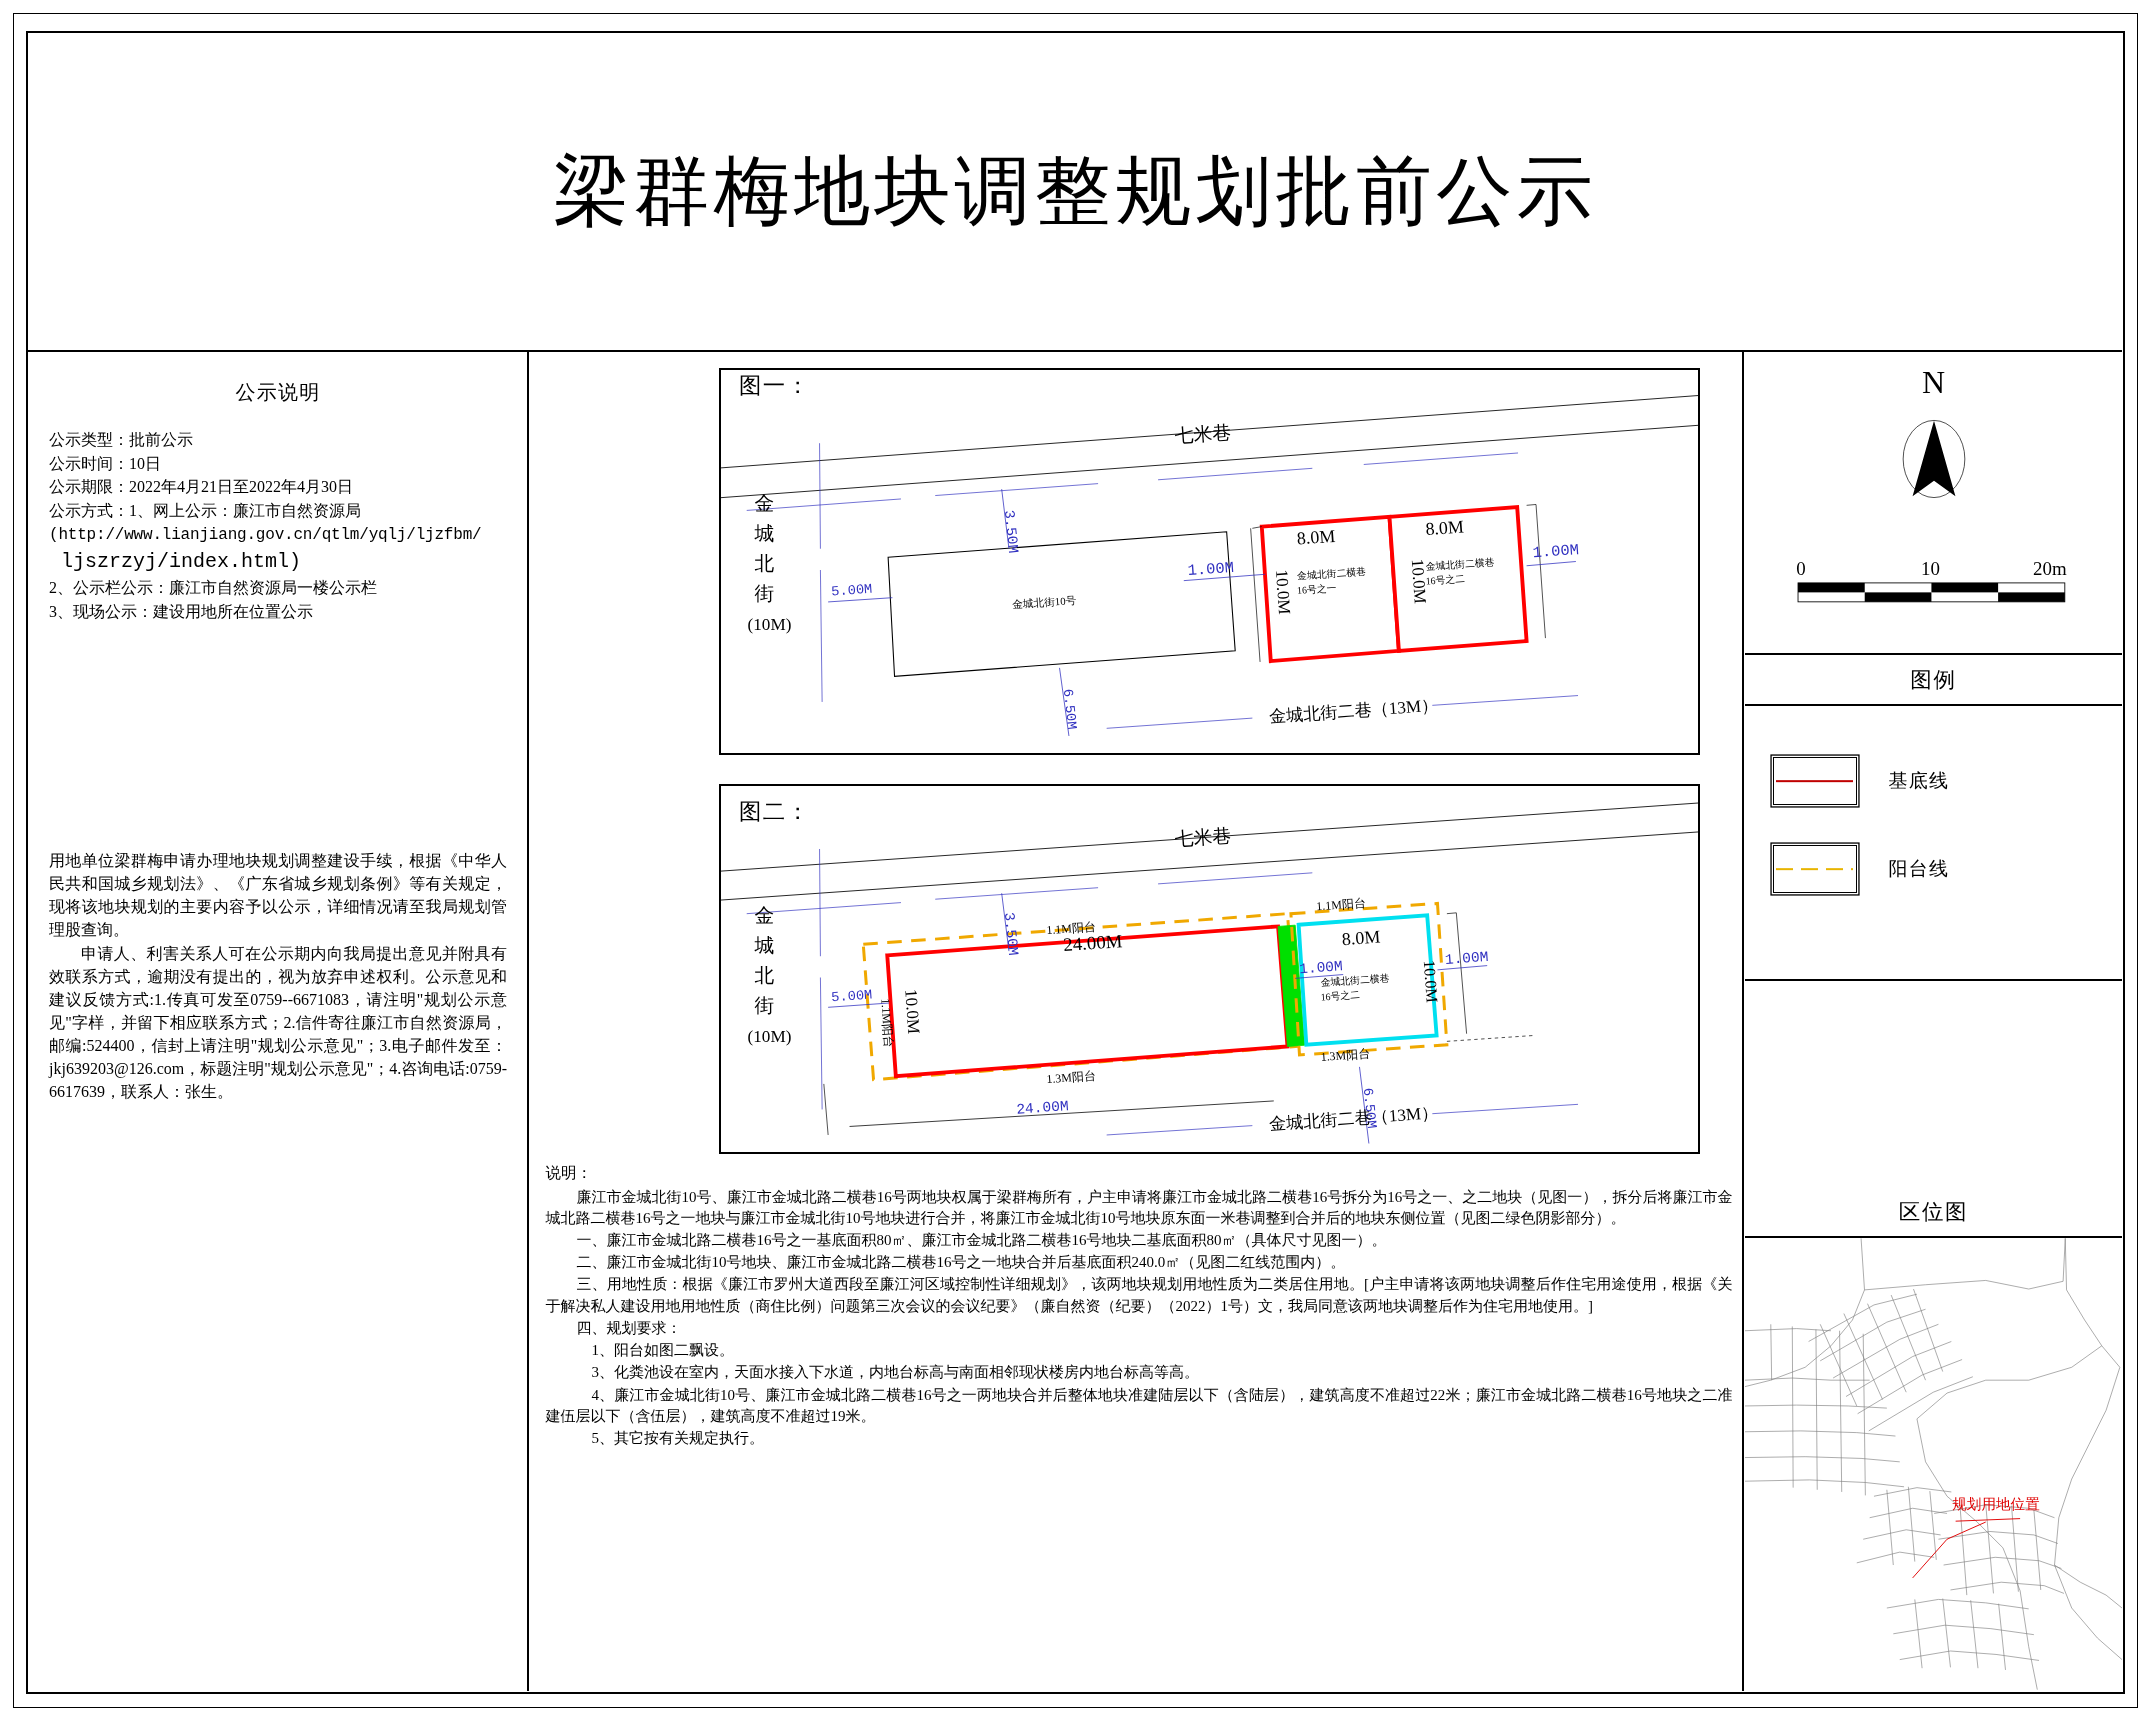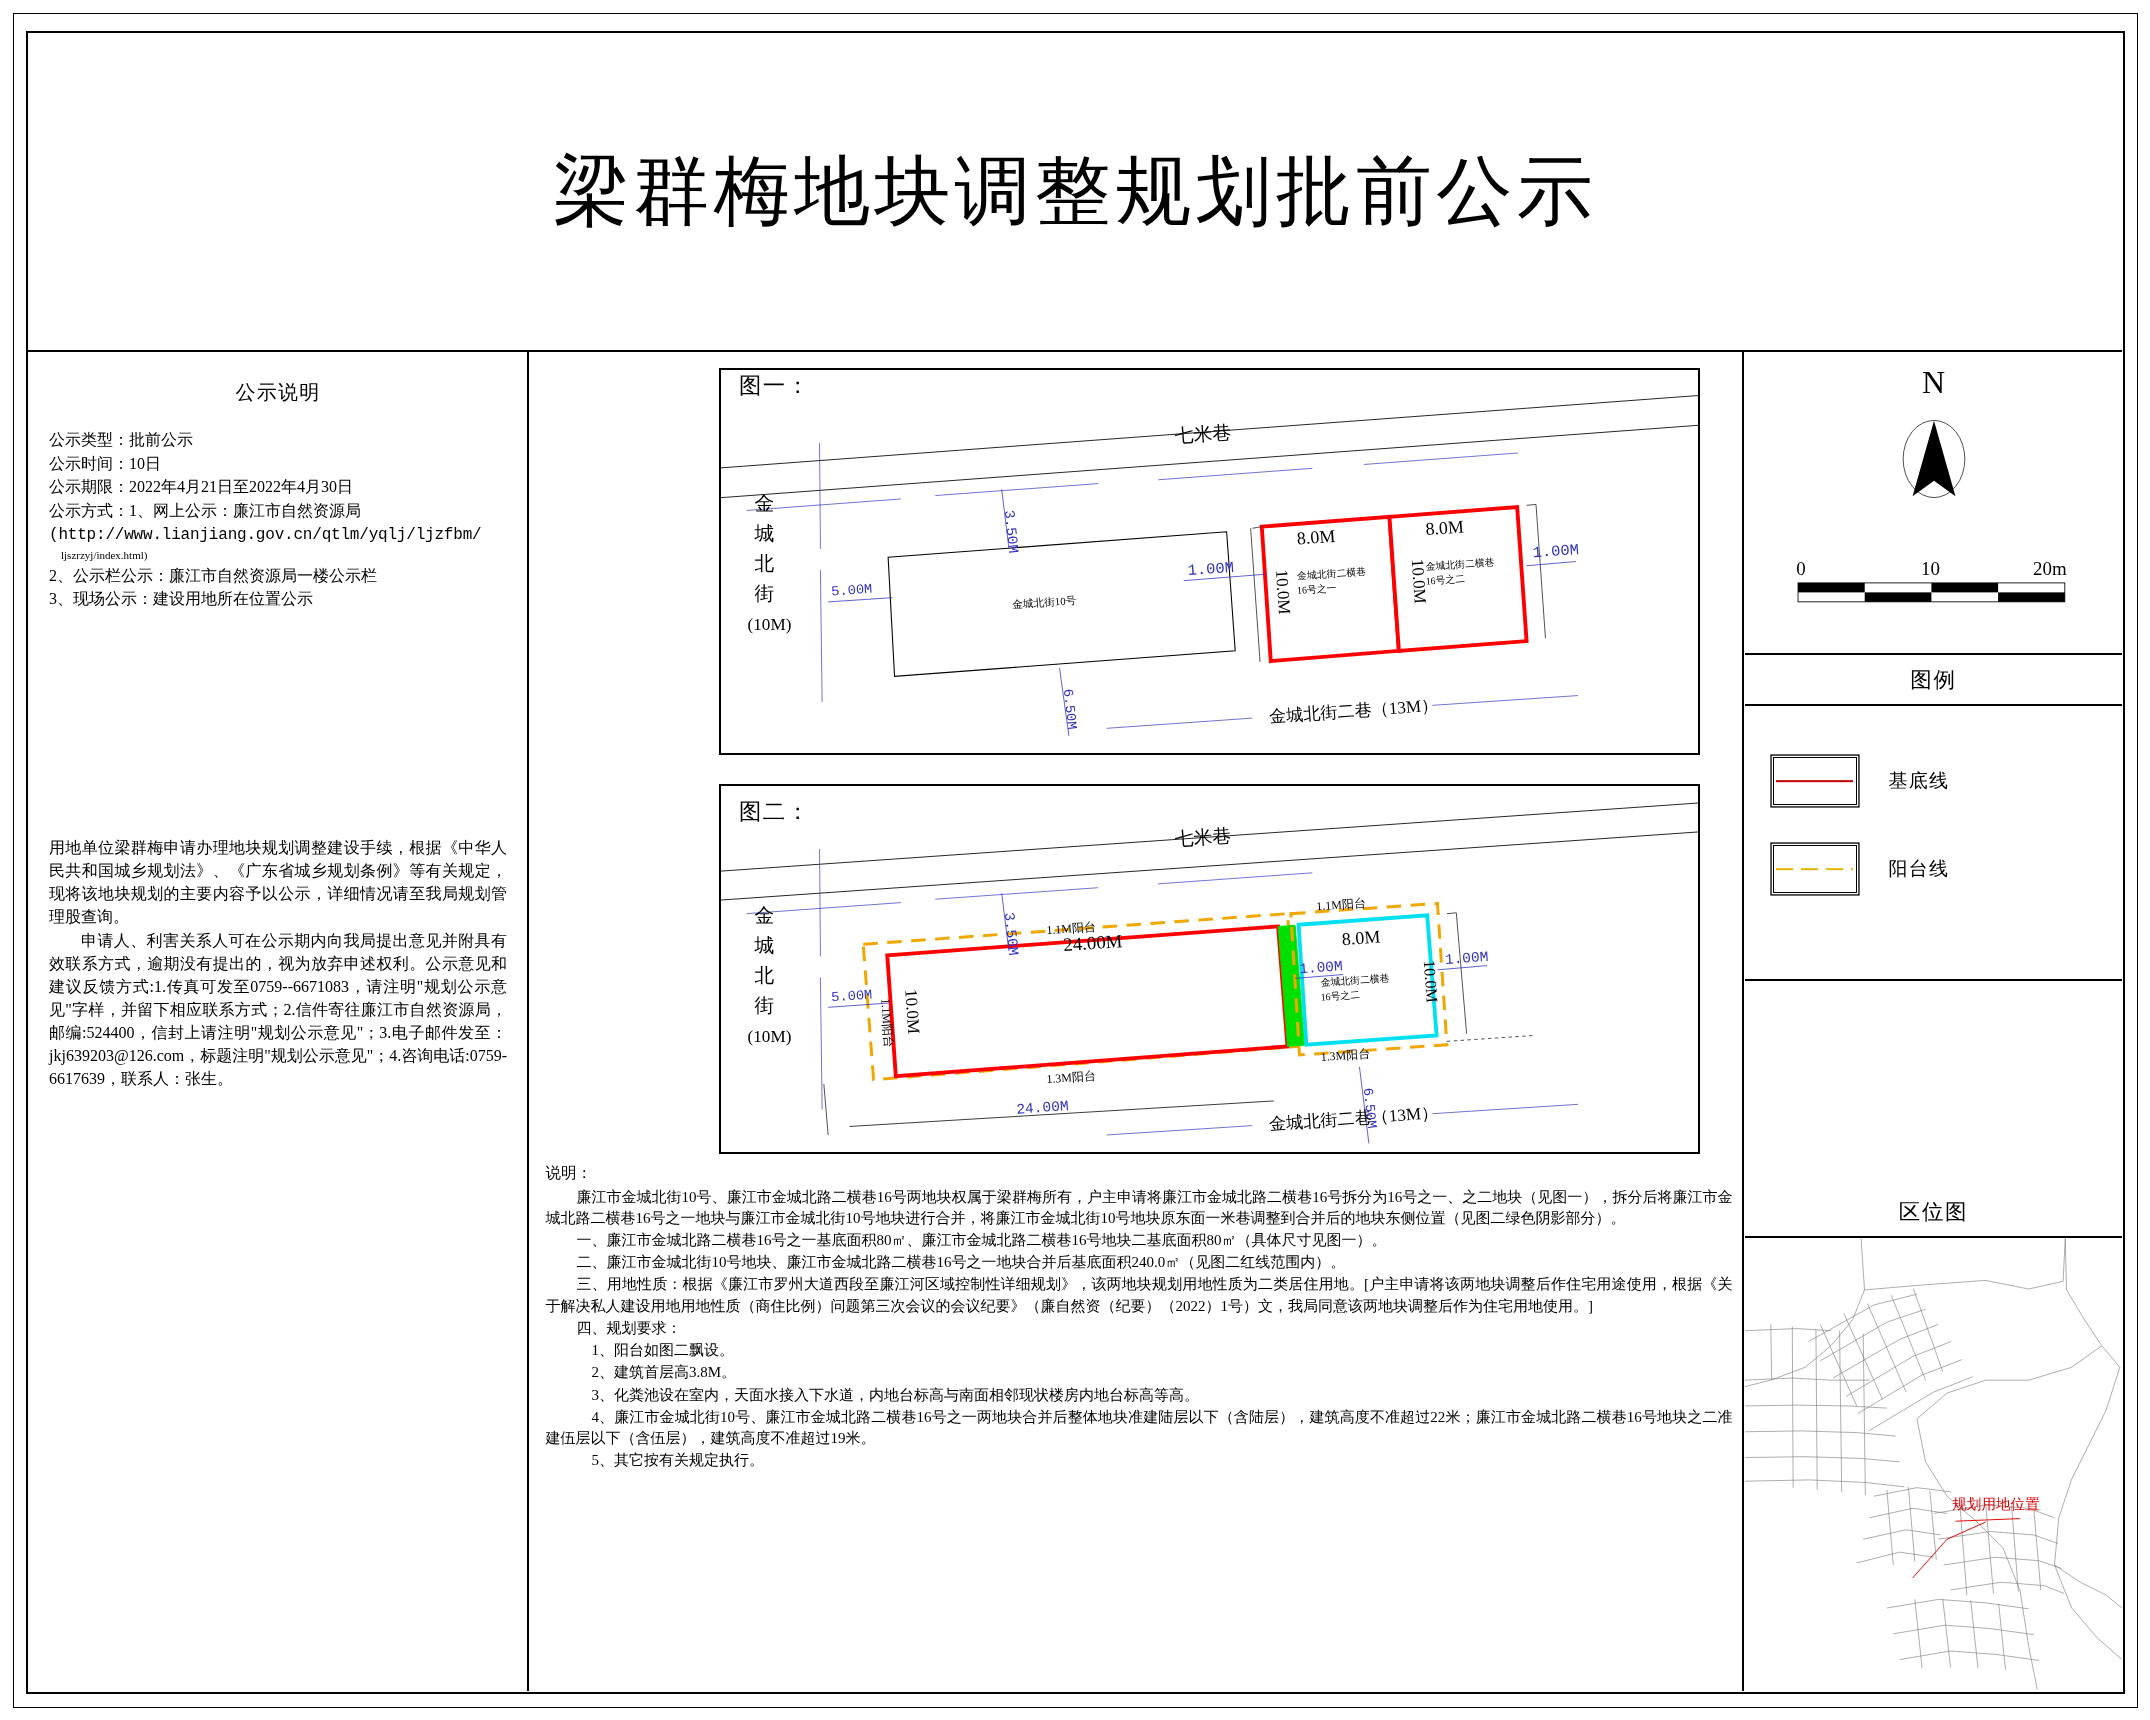--- a/index.html
+++ b/index.html
@@ -74,22 +74,22 @@
     margin:0 0 1.7px 0;
     white-space:nowrap;
   }
   .meta-line.url {
     font-family:"Liberation Mono","DejaVu Sans Mono",monospace;
     font-size:16px;
     letter-spacing:-0.2px;
     white-space:normal;
   }
   .meta-line.url-cont {
-    font-family:Liberation Serif, serif;
-    font-size:11px;
+    font-family:Liberation Mono, monospace;
+    font-size:20px;
     padding-left:12px;
   }
   .body-gap { height:224px; }
   .body-para {
     font-size:16px;
     line-height:1.44;
     text-align:justify;
     margin:0 0 0.9px 0;
   }
   .body-para.indent { text-indent:32px; }
@@ -374,21 +374,20 @@
     </div>
 
     <div class="notes">
       <div class="note-head">说明：</div>
       <div class="note-p">廉江市金城北街10号、廉江市金城北路二横巷16号两地块权属于梁群梅所有，户主申请将廉江市金城北路二横巷16号拆分为16号之一、之二地块（见图一），拆分后将廉江市金城北路二横巷16号之一地块与廉江市金城北街10号地块进行合并，将廉江市金城北街10号地块原东面一米巷调整到合并后的地块东侧位置（见图二绿色阴影部分）。</div>
       <div class="note-p">一、廉江市金城北路二横巷16号之一基底面积80㎡、廉江市金城北路二横巷16号地块二基底面积80㎡（具体尺寸见图一）。</div>
       <div class="note-p">二、廉江市金城北街10号地块、廉江市金城北路二横巷16号之一地块合并后基底面积240.0㎡（见图二红线范围内）。</div>
       <div class="note-p">三、用地性质：根据《廉江市罗州大道西段至廉江河区域控制性详细规划》，该两地块规划用地性质为二类居住用地。[户主申请将该两地块调整后作住宅用途使用，根据《关于解决私人建设用地用地性质（商住比例）问题第三次会议的会议纪要》（廉自然资（纪要）（2022）1号）文，我局同意该两地块调整后作为住宅用地使用。]</div>
       <div class="note-p">四、规划要求：</div>
       <div class="note-p sub2">1、阳台如图二飘设。</div>
-      <div class="note-p sub2">2、建筑首层高3.8M。</div>
       <div class="note-p sub2">3、化粪池设在室内，天面水接入下水道，内地台标高与南面相邻现状楼房内地台标高等高。</div>
       <div class="note-p sub2">4、廉江市金城北街10号、廉江市金城北路二横巷16号之一两地块合并后整体地块准建陆层以下（含陆层），建筑高度不准超过22米；廉江市金城北路二横巷16号地块之二准建伍层以下（含伍层），建筑高度不准超过19米。</div>
       <div class="note-p sub2">5、其它按有关规定执行。</div>
     </div>
   </div>
 
   <div class="right-col">
 
     <div class="rc-section rc-compass">
       <div class="north-letter">N</div>

